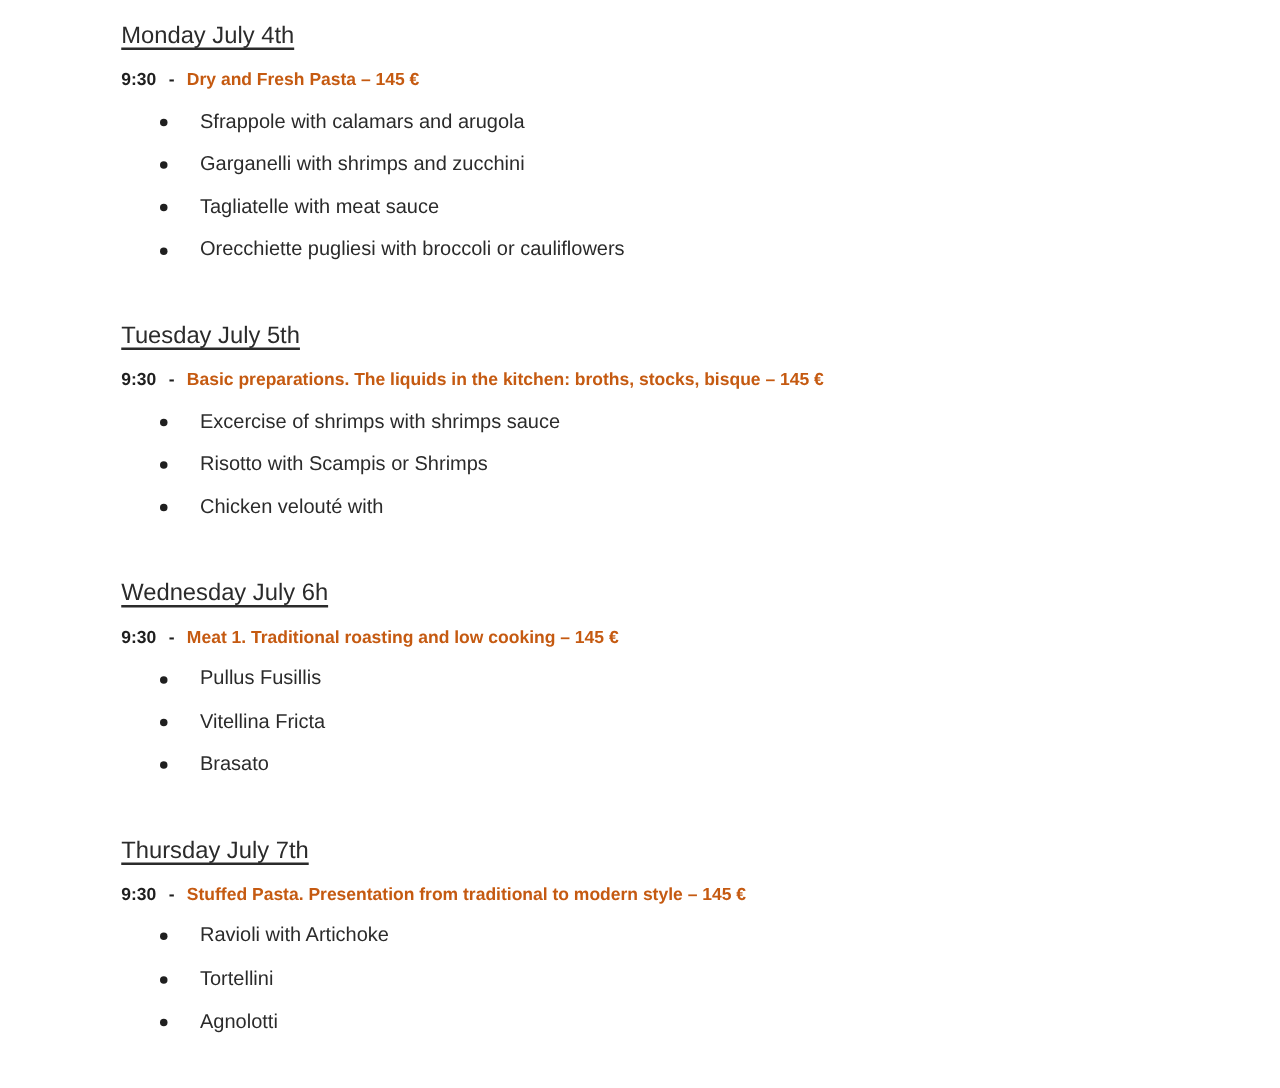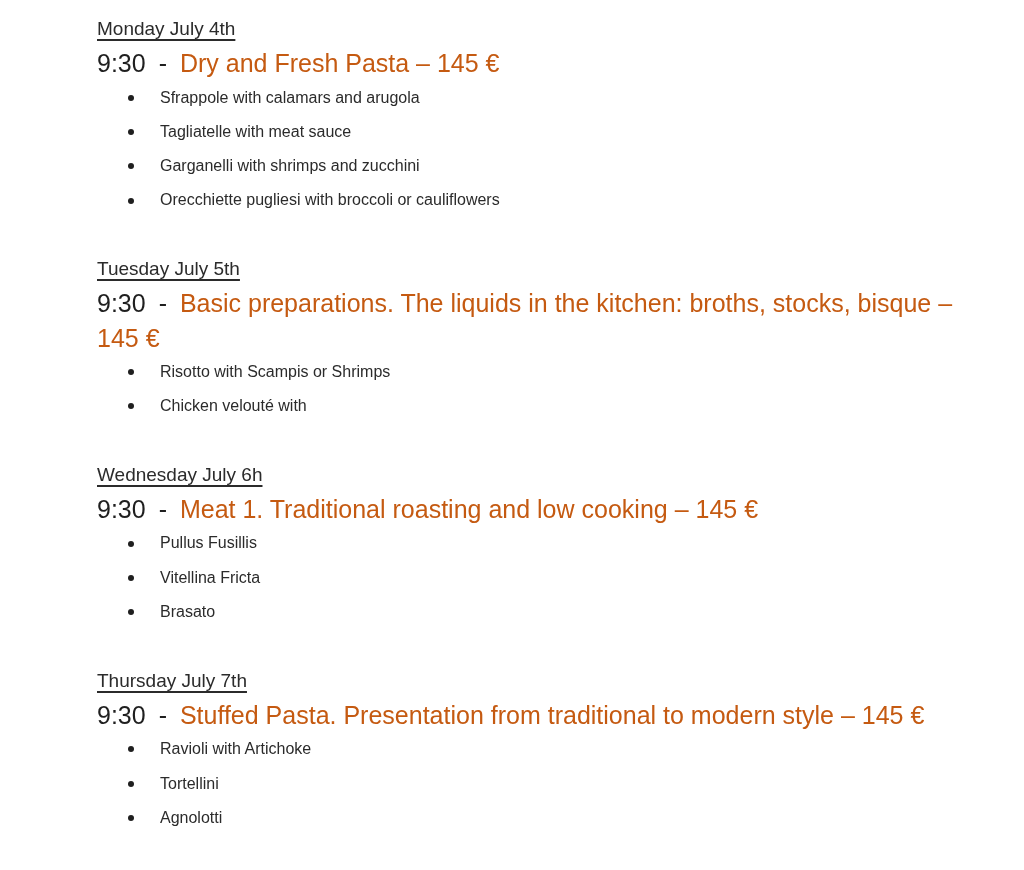--- a/index.html
+++ b/index.html
@@ -30,23 +30,23 @@
     line-height: 34.3px;
     font-weight: 400;
     color: #2b2b2b;
     text-decoration: underline;
     text-underline-offset: 4px;
     text-decoration-thickness: 1.5px;
     text-decoration-color: #2b2b2b;
   }
   .course-line {
     margin: 0;
-    font-size: 25px;
+    font-size: 14px;
     line-height: 34.3px;
-    font-weight: 400;
+    font-weight: 700;
   }
   .course-time {
     color: #1f1f1f;
   }
   .course-sep {
     color: #1f1f1f;
     margin: 0 6px;
   }
   .course-title {
     color: #c55a11;
@@ -83,34 +83,35 @@
 
   <section class="day-section">
     <h2 class="day-heading">Monday July 4th</h2>
     <p class="course-line">
       <span class="course-time">9:30</span>
       <span class="course-sep">-</span>
       <span class="course-title">Dry and Fresh Pasta – 145 €</span>
     </p>
     <ul class="menu-list">
       <li class="menu-item">Sfrappole with calamars and arugola</li>
+      <li class="menu-item">Garganelli with shrimps and zucchini</li>
       <li class="menu-item">Tagliatelle with meat sauce</li>
-      <li class="menu-item">Garganelli with shrimps and zucchini</li>
       <li class="menu-item">Orecchiette pugliesi with broccoli or cauliflowers</li>
     </ul>
   </section>
 
   <section class="day-section">
     <h2 class="day-heading">Tuesday July 5th</h2>
     <p class="course-line">
       <span class="course-time">9:30</span>
       <span class="course-sep">-</span>
       <span class="course-title">Basic preparations. The liquids in the kitchen: broths, stocks, bisque – 145 €</span>
     </p>
     <ul class="menu-list">
+      <li class="menu-item">Excercise of shrimps with shrimps sauce</li>
       <li class="menu-item">Risotto with Scampis or Shrimps</li>
       <li class="menu-item">Chicken velouté with</li>
     </ul>
   </section>
 
   <section class="day-section">
     <h2 class="day-heading">Wednesday July 6h</h2>
     <p class="course-line">
       <span class="course-time">9:30</span>
       <span class="course-sep">-</span>

